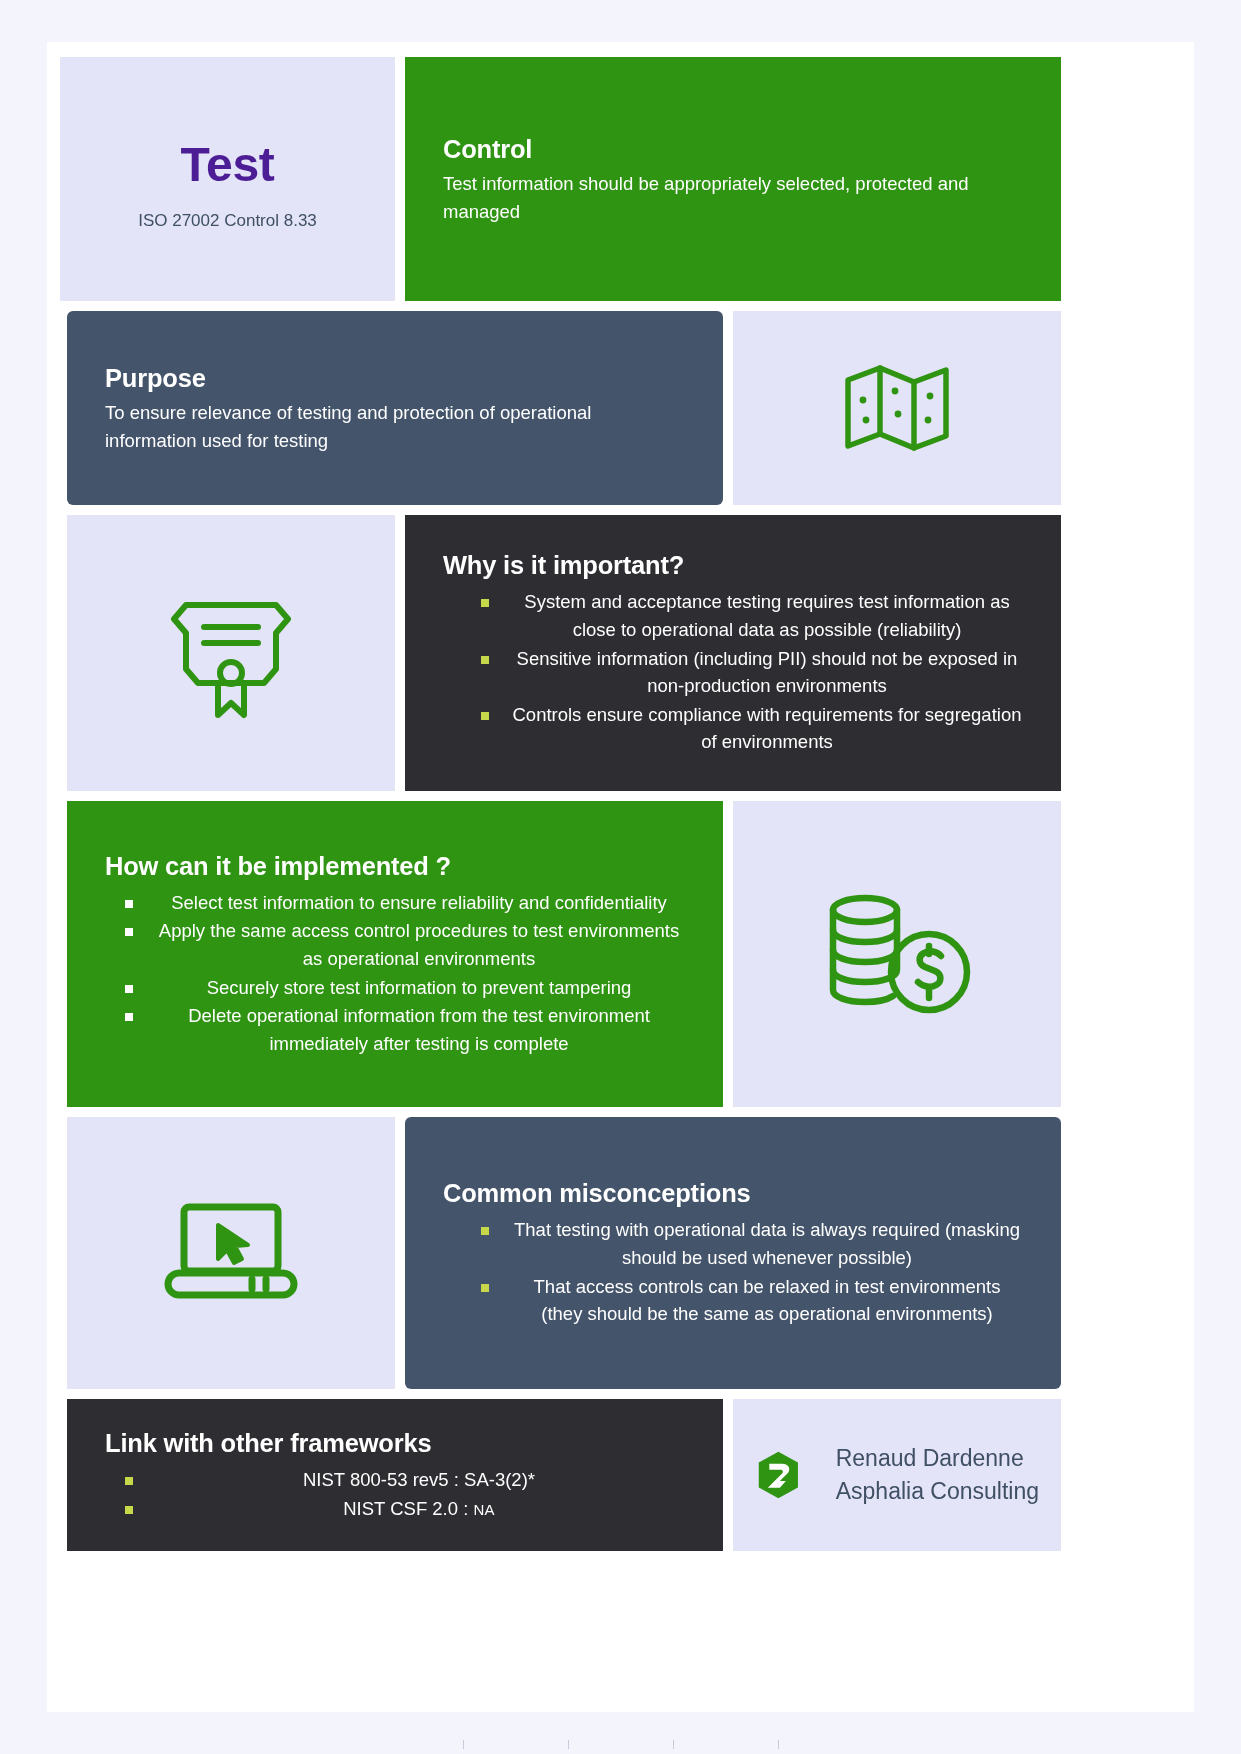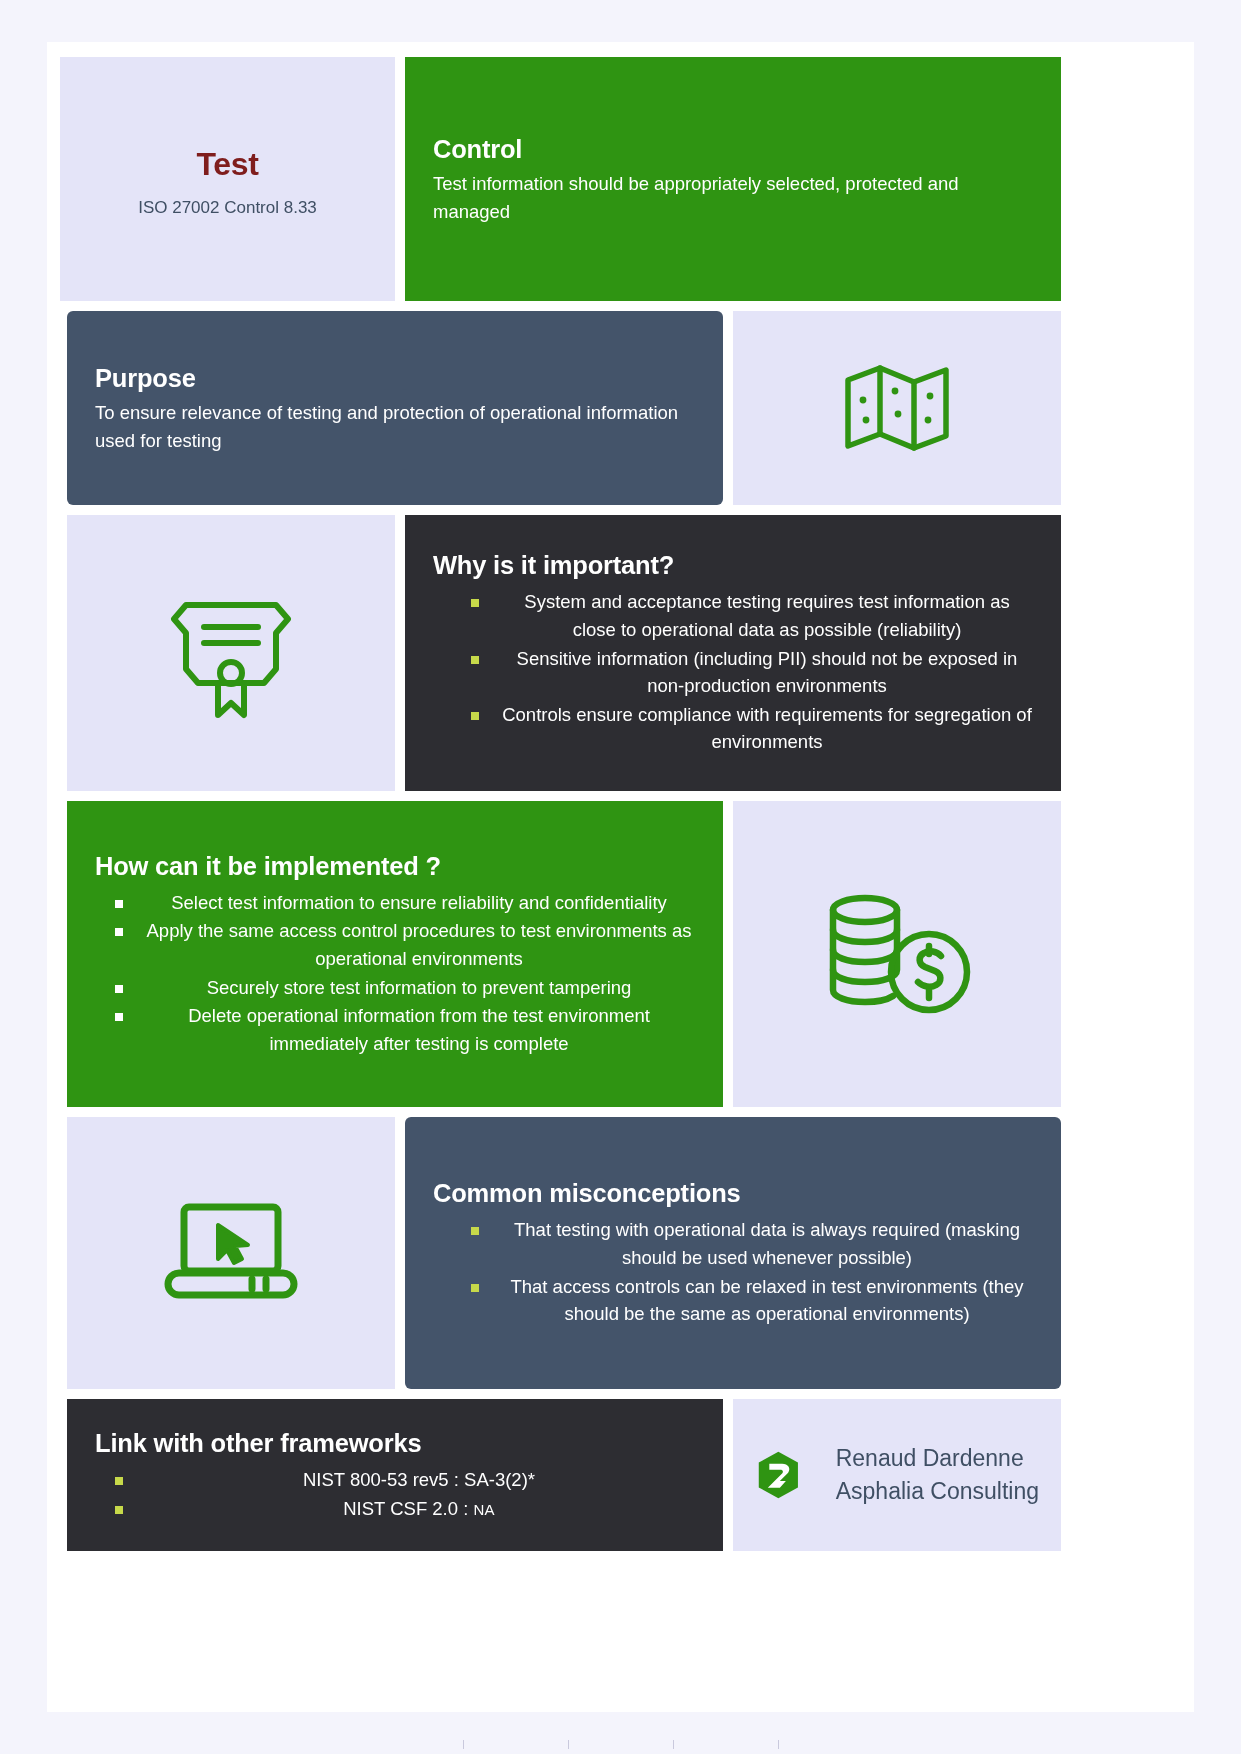--- a/index.html
+++ b/index.html
@@ -47,36 +47,36 @@
   
   .title-cell {
     display: flex;
     flex-direction: column;
     align-items: center;
     justify-content: center;
     text-align: center;
     padding: 20px 24px;
   }
   .title-main {
-    font-size: 32px;
+    font-size: 48px;
     font-weight: bold;
-    color: #7f1d1d;
+    color: #4c1d95;
     line-height: 1.62;
     letter-spacing: -0.3px;
   }
   .title-sub {
     font-size: 17px;
     color: #3f4f64;
     margin-top: 6px;
     line-height: 1.3;
   }
 
   
   .panel {
-    padding: 0 28px;
+    padding: 0 38px;
     display: flex;
     flex-direction: column;
     justify-content: center;
     height: 100%;
   }
 
   .panel h2 {
     font-size: 25.5px;
     font-weight: bold;
     color: #ffffff;

